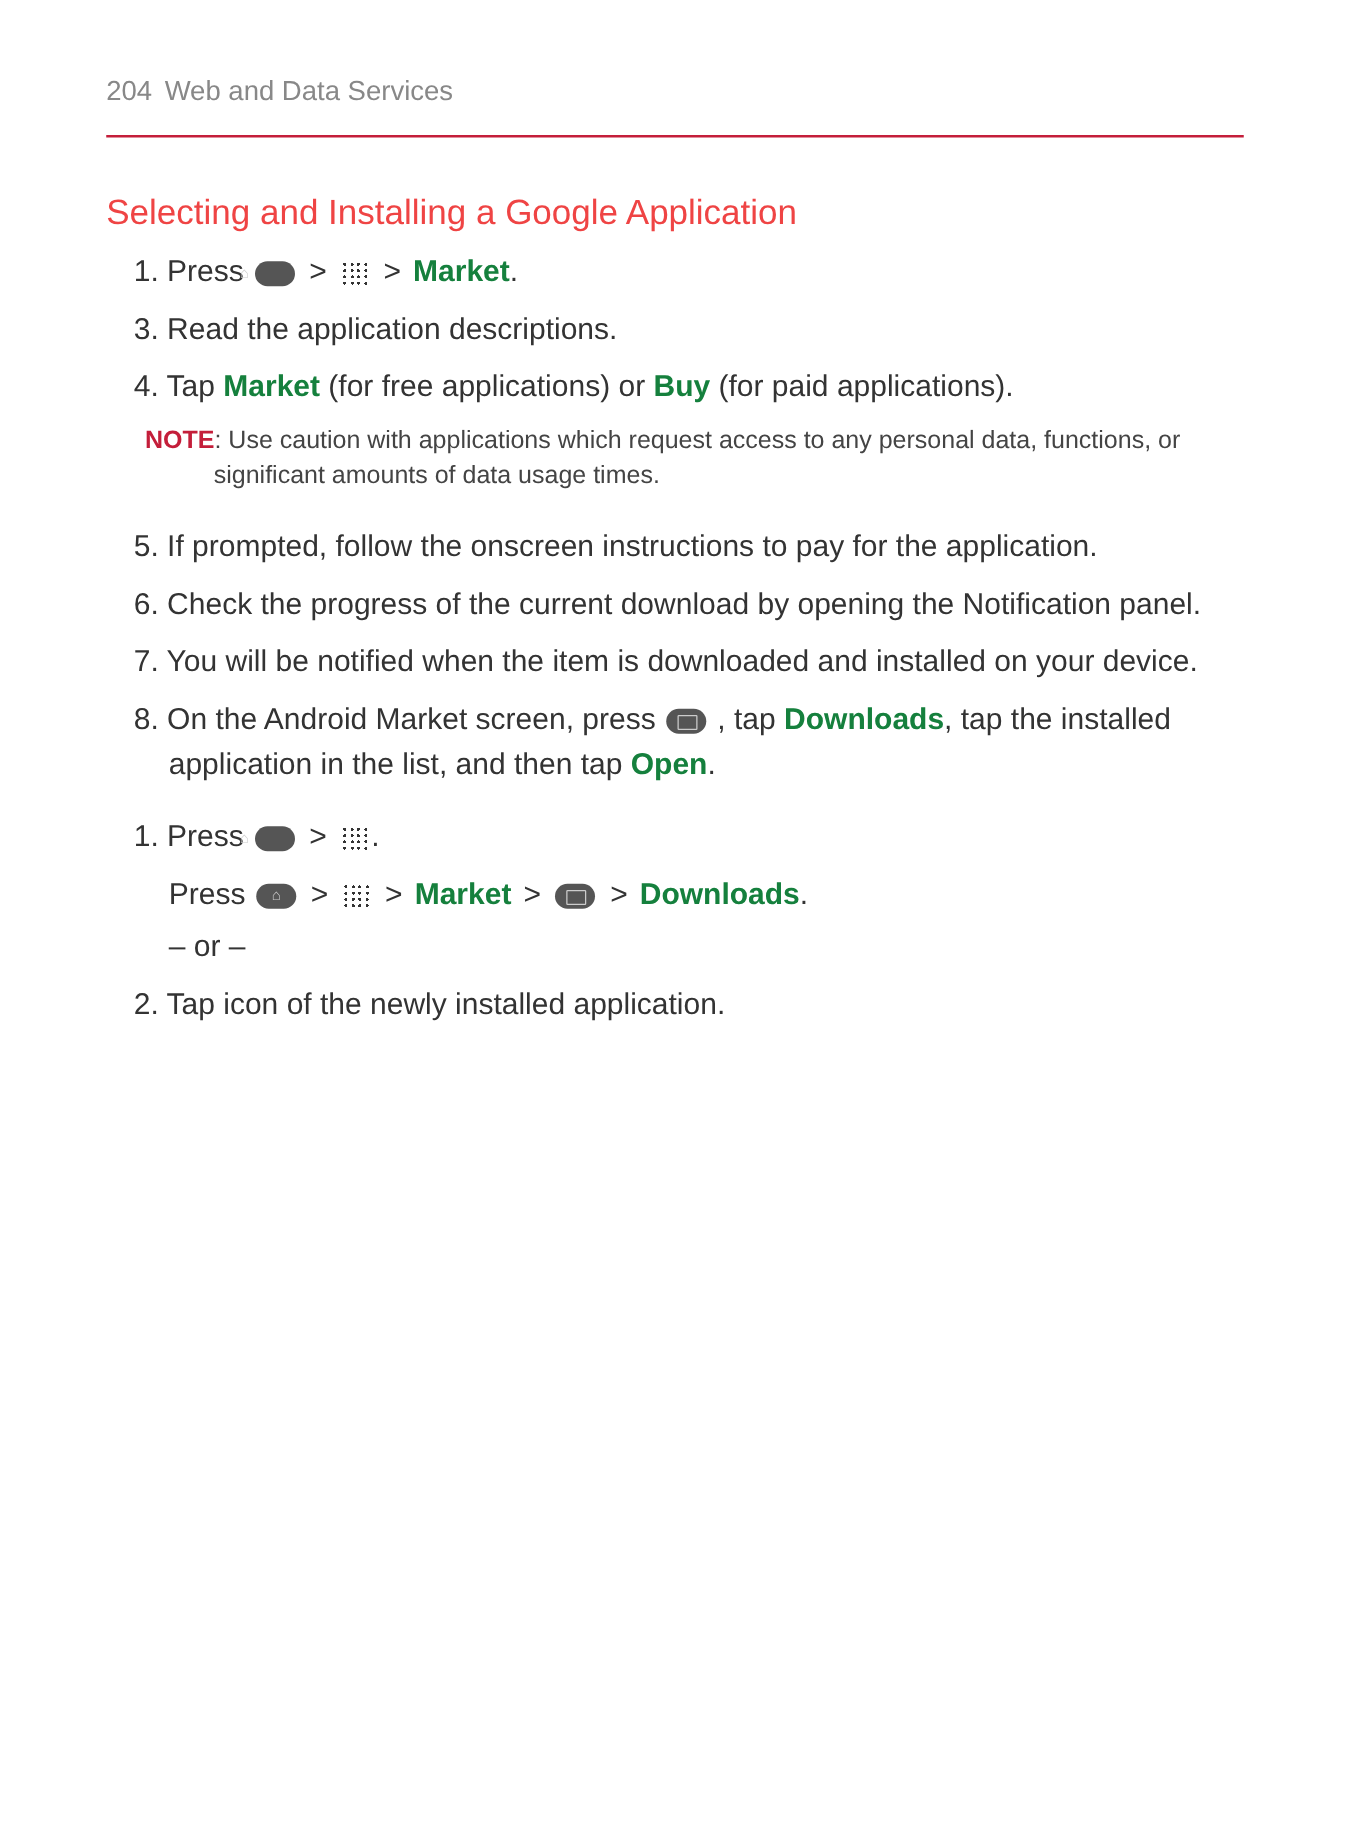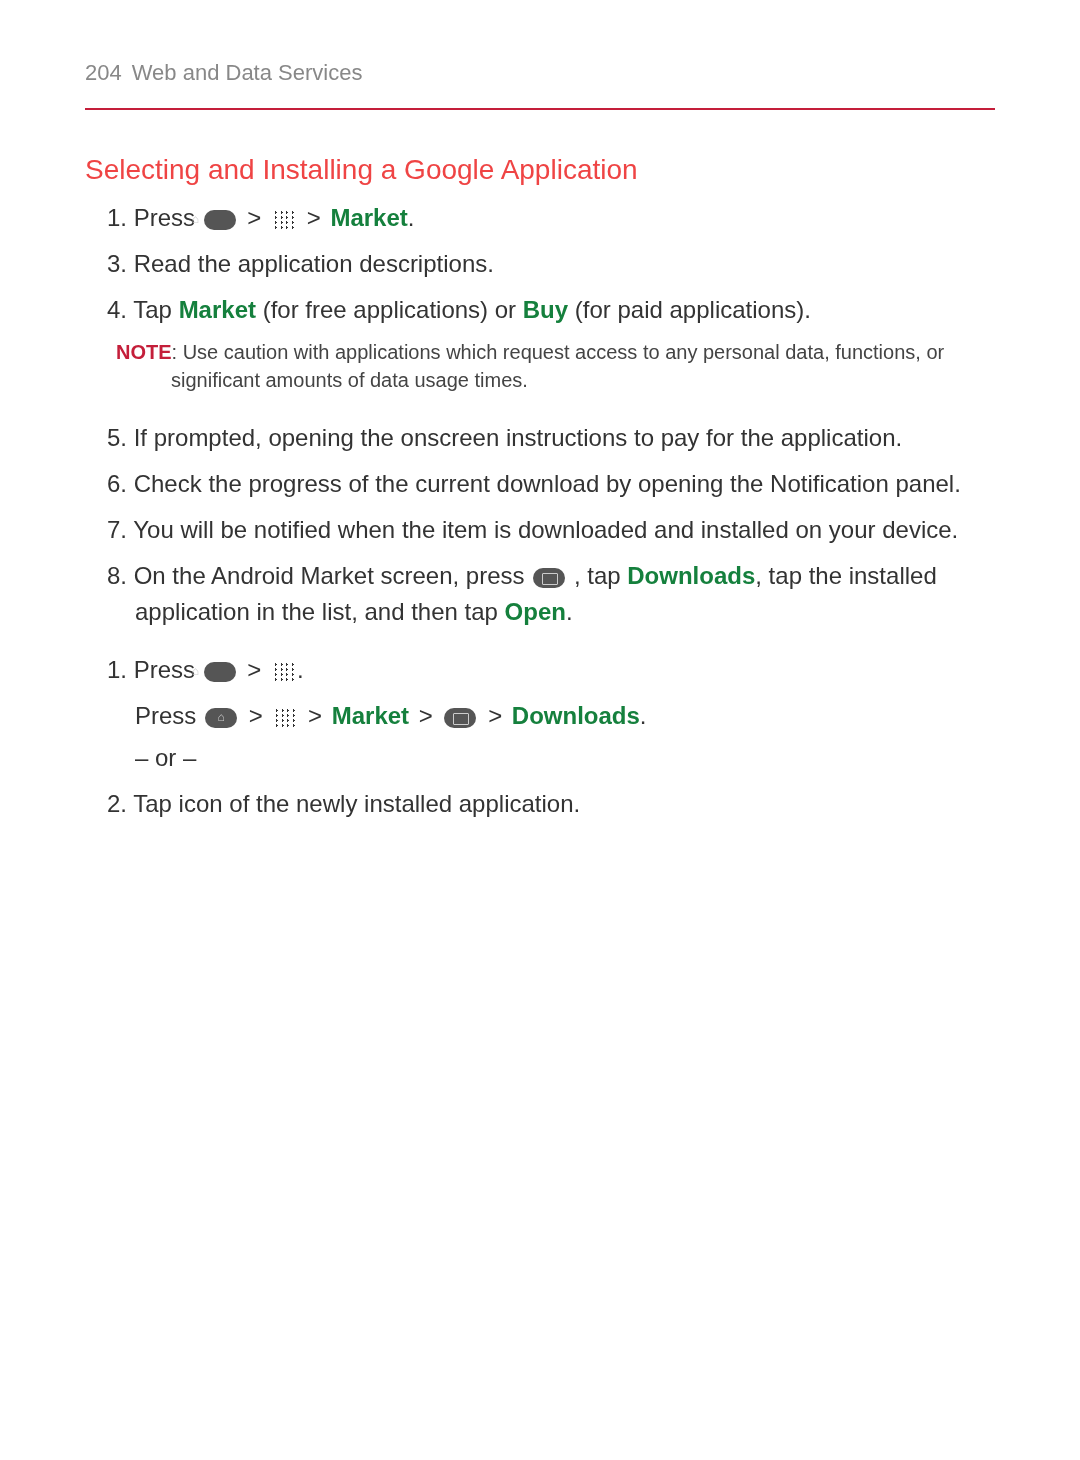--- a/index.html
+++ b/index.html
@@ -174,21 +174,21 @@
     <span class="num">4.</span>
     <span>Tap </span><span class="bold">Market</span><span> (for free applications) or </span><span class="bold">Buy</span><span> (for paid applications).</span>
   </div>
 
   <div class="note-block">
     <span class="note-label">NOTE</span><span>: Use caution with applications which request access to any personal data, functions, or significant amounts of data usage times.</span>
   </div>
 
   <div class="list-item">
     <span class="num">5.</span>
-    <span>If prompted, opening the onscreen instructions to pay for the application.</span>
+    <span>If prompted, follow the onscreen instructions to pay for the application.</span>
   </div>
 
   <div class="list-item">
     <span class="num">6.</span>
     <span>Check the progress of the current download by opening the Notification panel.</span>
   </div>
 
   <div class="list-item">
     <span class="num">7.</span>
     <span>You will be notified when the item is downloaded and installed on your device.</span>

